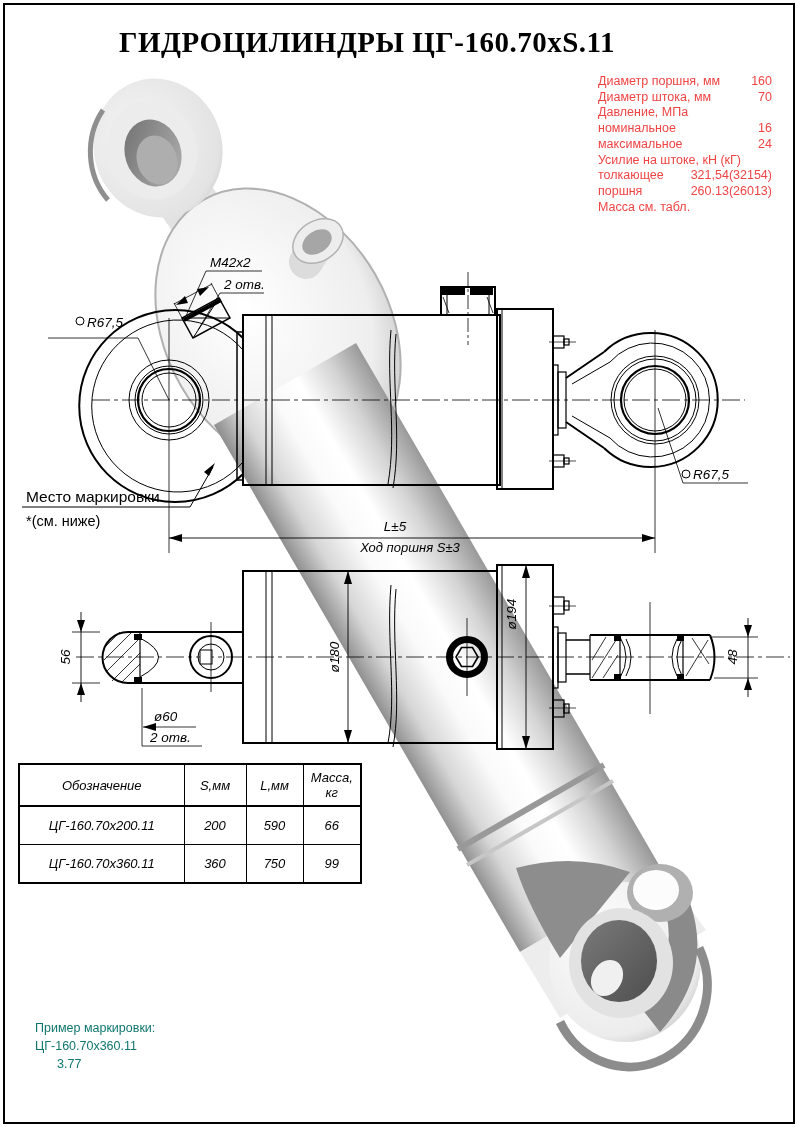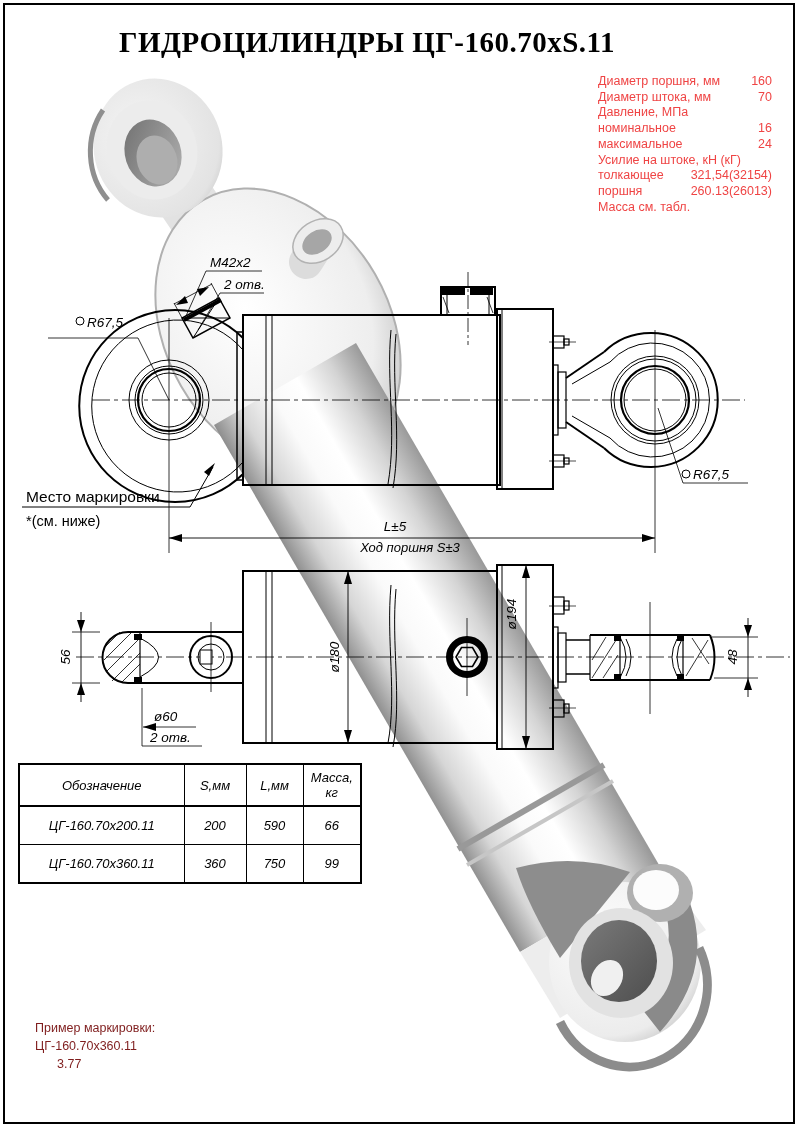--- a/index.html
+++ b/index.html
@@ -16,21 +16,21 @@
   .lbl{font-size:13.5px;font-style:italic;}
   .lbl-sm{font-size:13px;font-style:italic;}
   .mark-lbl{font-size:15.5px;}
   .mark-note{font-size:14.5px;}
   #spec-table{position:absolute;left:18px;top:763px;border-collapse:collapse;table-layout:fixed;
               font-size:13px;font-style:italic;}
   #spec-table td,#spec-table th{border:1.5px solid #000;text-align:center;font-weight:normal;padding:0;}
   #spec-table th{height:40px;border-bottom:2.5px solid #000;}
   #spec-table td{height:37px;margin-left:43px;}
   #spec-table{border:2.5px solid #000;}
-  #footer{position:absolute;left:35px;top:1019px;font-size:12.5px;line-height:18px;color:#7f1d1d;}
+  #footer{position:absolute;left:35px;top:1019px;font-size:12.5px;line-height:18px;color:#0f766e;}
   #footer .indent{padding-left:22px;}
 </style>
 </head>
 <body>
 
 <div id="page">
   <div id="frame"></div>
 
   <div id="title">ГИДРОЦИЛИНДРЫ ЦГ-160.70хS.11</div>
 

